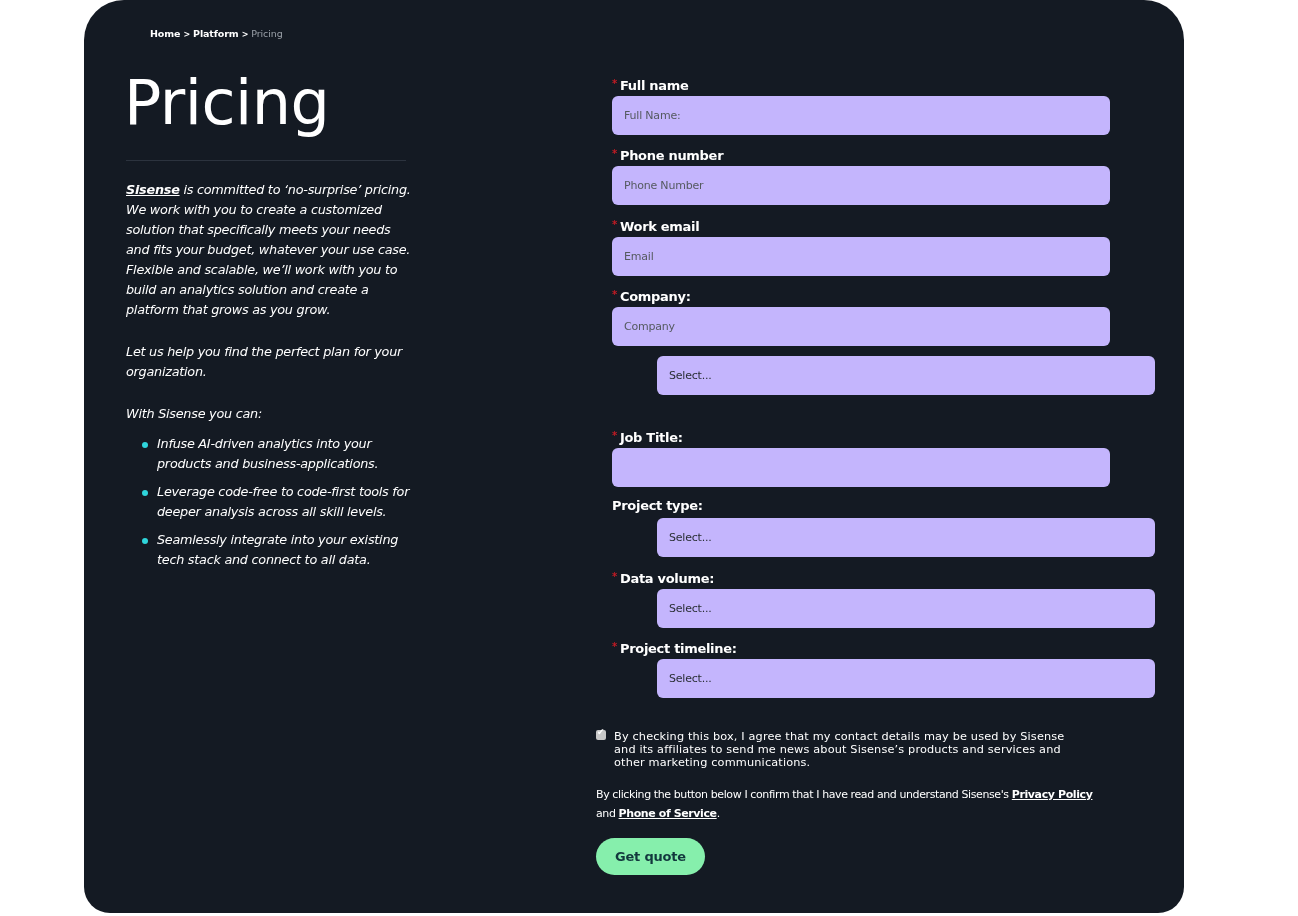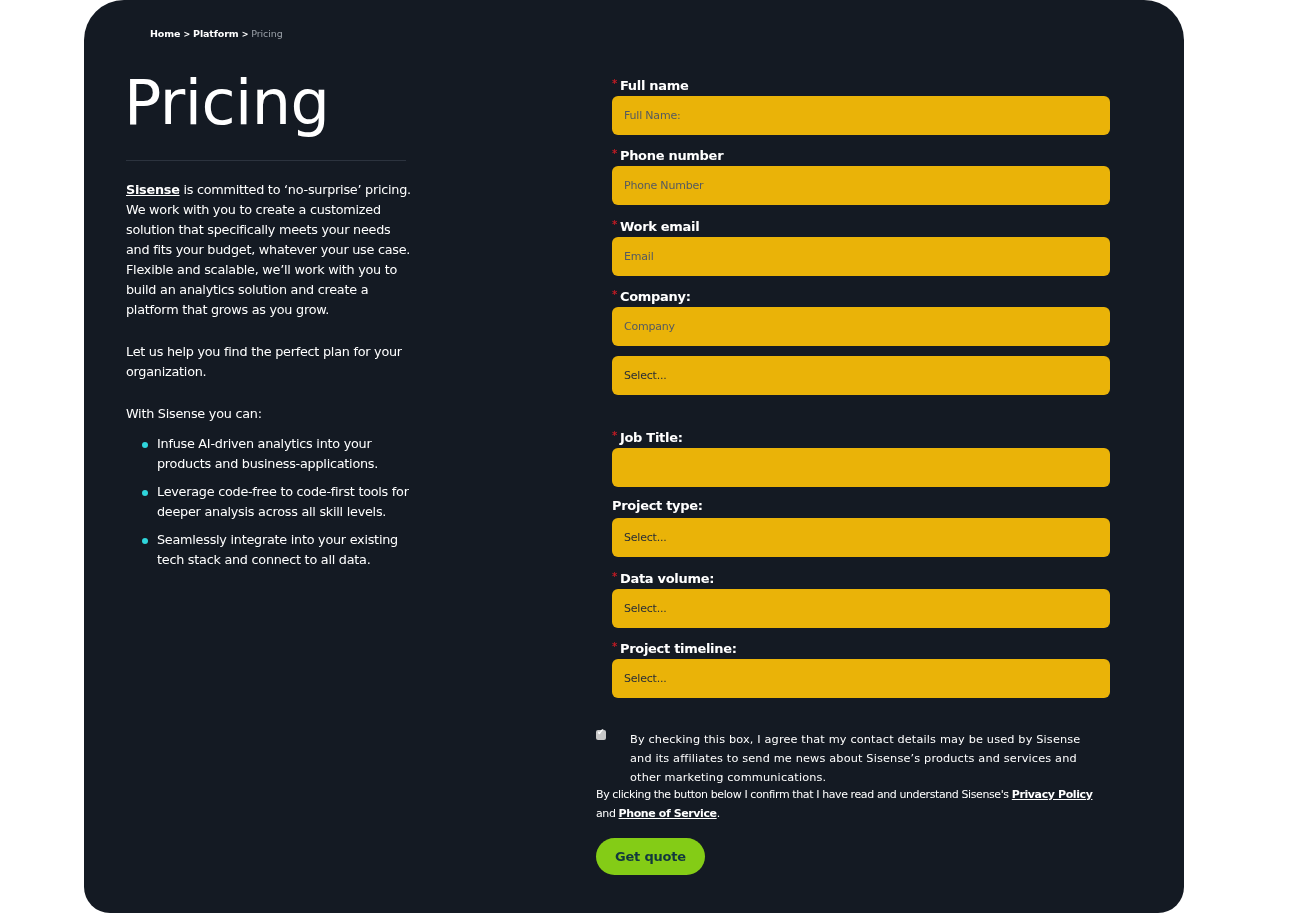--- a/index.html
+++ b/index.html
@@ -52,20 +52,21 @@
     }
     .left-col {
       position: absolute;
       left: 126px;
       top: 180px;
       width: 285px;
       color: #ffffff;
       font-size: 12.8px;
       line-height: 20px;
       letter-spacing: -0.25px;
+      font-style: italic;
     }
     .left-col p { margin-bottom: 22px; }
     .left-col .brand-link {
       color: #ffffff;
       font-weight: bold;
       text-decoration: underline;
     }
     .bullets {
       list-style: none;
       margin-top: 10px;
@@ -103,32 +104,32 @@
     .field label .req {
       color: #c21b24;
       font-size: 10px;
       margin-right: 3px;
       vertical-align: 3px;
     }
     .field .input {
       display: block;
       width: 498px;
       height: 39px;
-      background: #eab308;
+      background: #c4b5fd;
       border: none;
       border-radius: 6px;
       padding-left: 12px;
       font-size: 11px;
       color: #555a60;
       line-height: 39px;
       font-family: "DejaVu Sans", sans-serif;
       letter-spacing: -0.2px;
     }
     .field .input::placeholder { color: #555a60; }
-    .field .select-val { color: #2a2f35; }
+    .field .select-val { color: #2a2f35; margin-left: 45px; }
     .consent {
       position: absolute;
       left: 596px;
       top: 730px;
       width: 490px;
       display: flex;
       align-items: flex-start;
     }
     .checkbox {
       width: 10px;
@@ -144,23 +145,22 @@
       position: absolute;
       left: 1px;
       top: -3px;
       font-size: 9px;
       color: #ffffff;
       font-weight: bold;
     }
     .consent-text {
       font-size: 11.3px;
       color: #ffffff;
-      line-height: 19px;
+      line-height: 13px;
       letter-spacing: 0.15px;
-      margin-left: 16px;
     }
     .legal {
       position: absolute;
       left: 596px;
       top: 785px;
       width: 500px;
       font-size: 11px;
       line-height: 19px;
       color: #ffffff;
       letter-spacing: -0.4px;
@@ -170,21 +170,21 @@
       font-weight: bold;
       text-decoration: underline;
     }
     .submit {
       position: absolute;
       left: 596px;
       top: 838px;
       width: 109px;
       height: 37px;
       border-radius: 19px;
-      background: #84cc16;
+      background: #86efac;
       border: none;
       color: #12383d;
       font-size: 13px;
       font-weight: bold;
       letter-spacing: -0.2px;
       font-family: "DejaVu Sans", sans-serif;
       cursor: pointer;
     }
   </style>
 </head>

